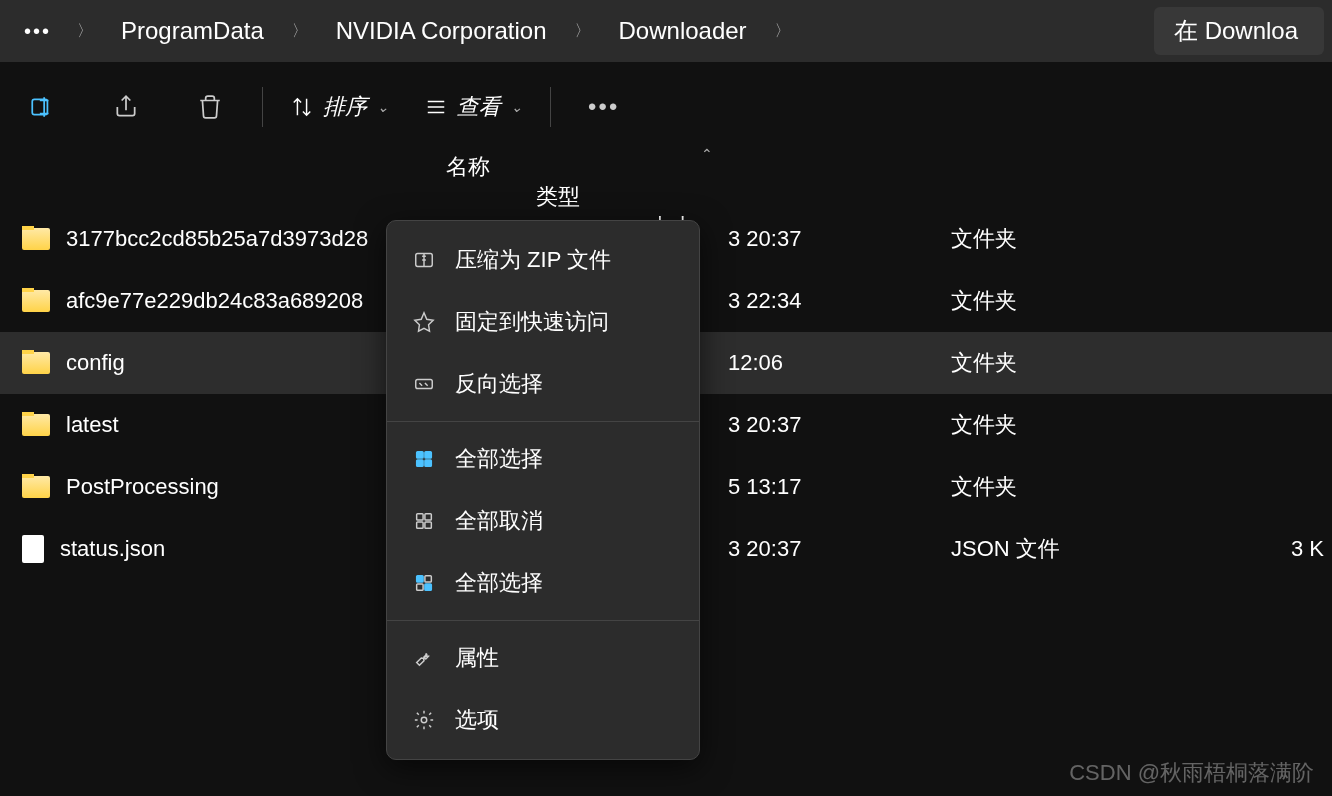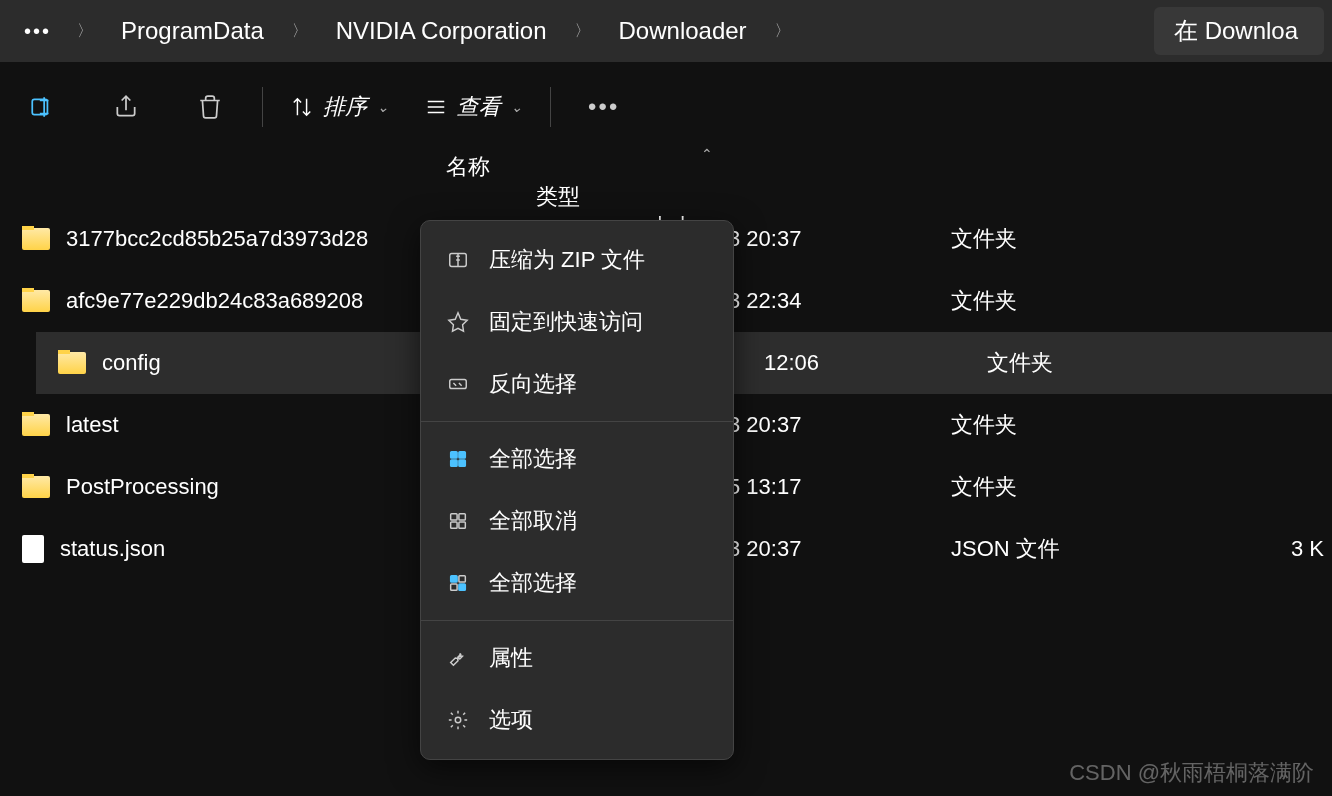--- a/index.html
+++ b/index.html
@@ -122,21 +122,20 @@
     .file-row {
       display: flex;
       align-items: center;
       height: 62px;
       font-size: 22px;
       color: #fff;
       gap: 8px;
     }
     .file-row.selected {
       background: #2d2d2d;
-      margin-left: 36px;
     }
     .fr-name {
       width: 530px;
       display: flex;
       align-items: center;
       gap: 16px;
       padding-left: 22px;
       white-space: nowrap;
       overflow: hidden;
     }
@@ -164,21 +163,21 @@
     .file-icon {
       width: 22px;
       height: 28px;
       background: #fff;
       border-radius: 2px;
       position: relative;
       flex-shrink: 0;
     }
     .context-menu {
       position: absolute;
-      left: 420px;
+      left: 386px;
       top: 220px;
       width: 314px;
       background: #2c2c2c;
       border: 1px solid #444;
       border-radius: 10px;
       box-shadow: 0 8px 30px rgba(0,0,0,0.6);
       padding: 8px 0;
       z-index: 100;
     }
     .menu-item {

